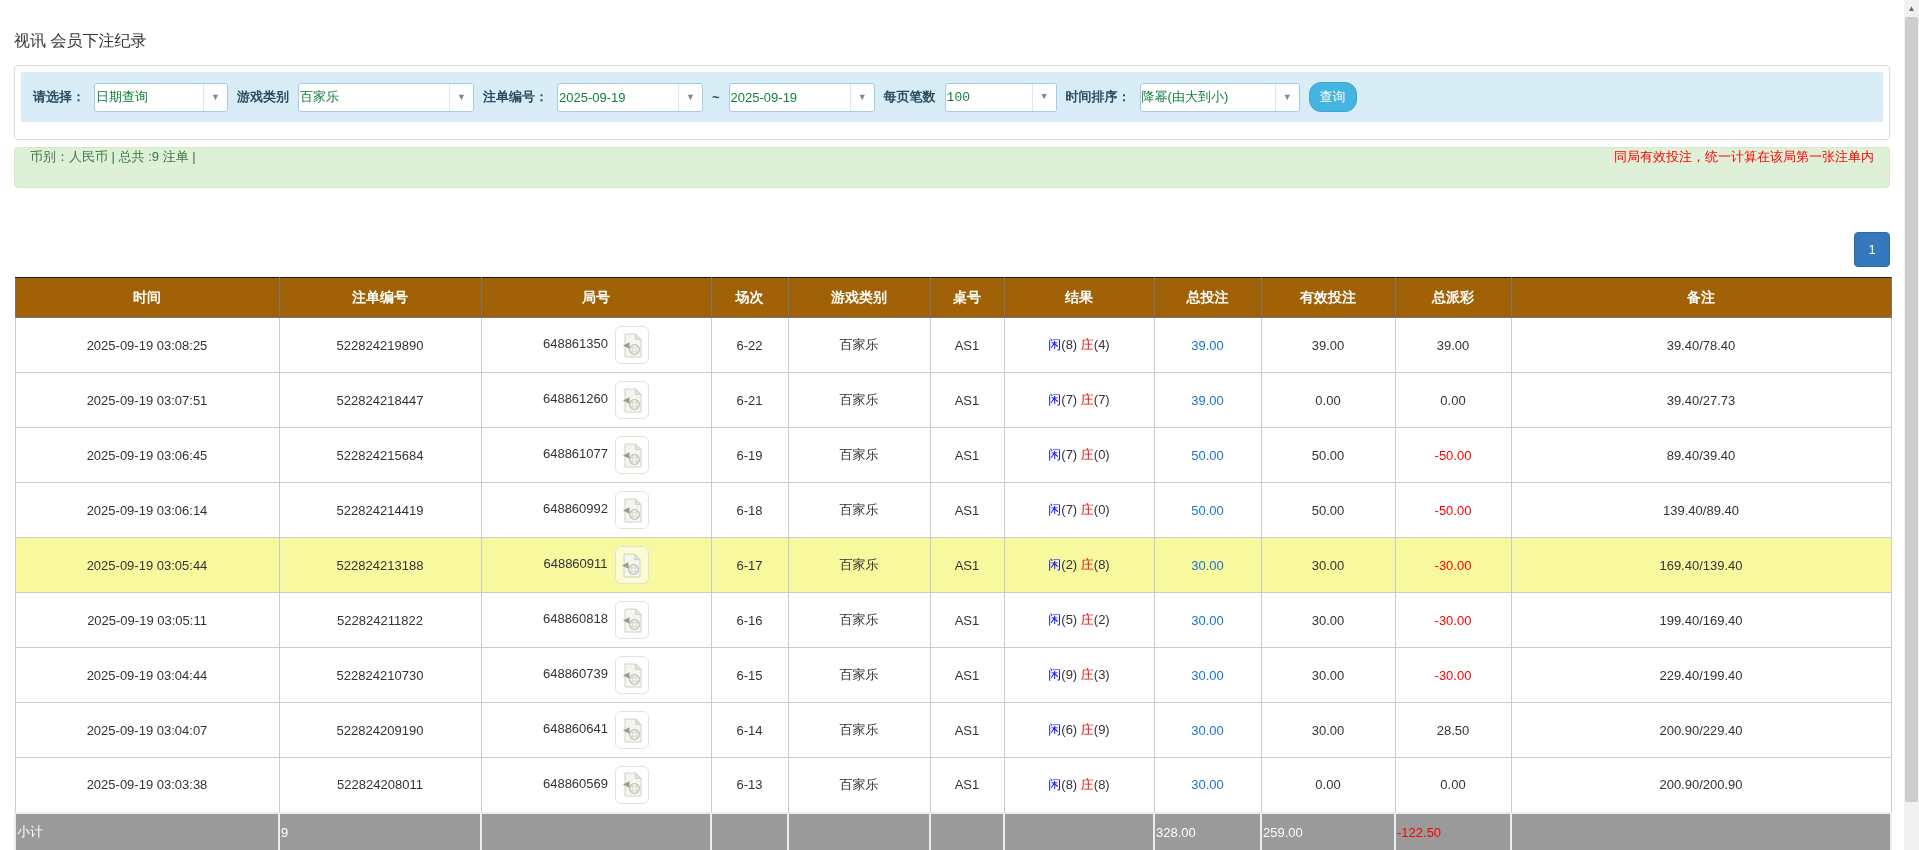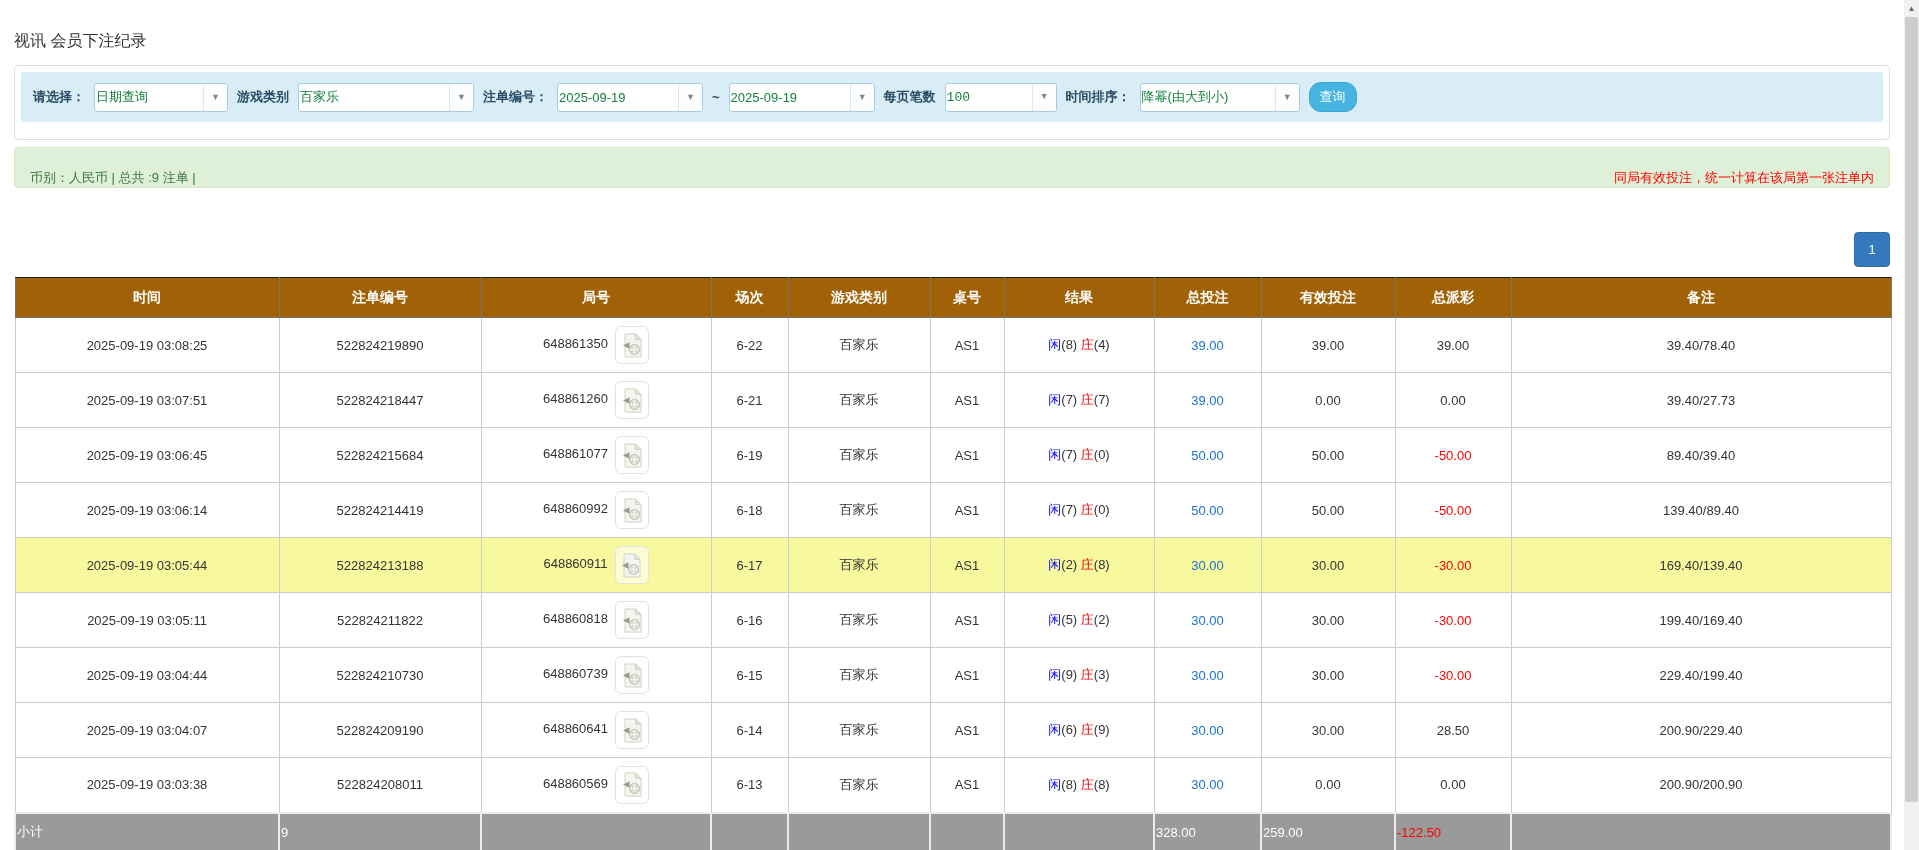--- a/index.html
+++ b/index.html
@@ -24,21 +24,21 @@
   .filter-panel{border:1px solid #ddd;border-radius:4px;padding:6px 6px 17px 6px;background:#fff;}
   .filter-bar{background:#d9edf7;border-radius:2px;padding:10px 12px;display:flex;align-items:center;gap:9px;}
   .flabel{font-weight:bold;font-size:13px;color:#274b63;white-space:nowrap;}
   .combo{display:flex;height:29px;background:#fff;border:1px solid #a6cbe3;border-radius:3px;overflow:hidden;}
   .combo .combo-text{padding:0 1px;font-size:13px;color:#15803d;display:flex;align-items:center;flex:1;white-space:nowrap;}
   .combo .combo-arrow{width:24px;border-left:1px solid #d8e9f4;background:#fdfeff;display:flex;align-items:center;justify-content:center;color:#888;font-size:9px;cursor:pointer;}
   .tilde{font-weight:bold;font-size:13px;color:#274b63;}
   .search-btn{height:30px;min-width:46px;padding:0 10px;background:var(--accent-blue);border:1px solid #3aa8d6;border-radius:12px;color:#fff;font-size:13px;cursor:pointer;}
 
   
-  .summary{margin-top:7px;background:#dff0d8;border:1px solid #d6e9c6;border-radius:4px;height:41px;display:flex;align-items:flex-end;justify-content:space-between;padding:0 15px;font-size:13px;}
+  .summary{margin-top:7px;background:#dff0d8;border:1px solid #d6e9c6;border-radius:4px;height:41px;display:flex;align-items:flex-start;justify-content:space-between;padding:0 15px;font-size:13px;}
   .summary-left{color:#3c763d;}
   .summary-right{color:var(--negative-red);}
 
   
   .pager{display:flex;justify-content:flex-end;margin-top:44px;margin-bottom:10px;}
   .page-btn{width:36px;height:35px;background:var(--pager-blue);border:1px solid #2e6da4;border-radius:4px;color:#fff;display:flex;align-items:center;justify-content:center;font-size:13px;cursor:pointer;}
 
   
   table.bets{width:100%;border-collapse:collapse;table-layout:fixed;font-size:13px;color:#333;}
   table.bets thead th{background:#a16207;color:#fff;height:40px;font-size:14px;font-weight:bold;border:1px solid #757575;border-top-color:#1b1b1b;text-align:center;}

